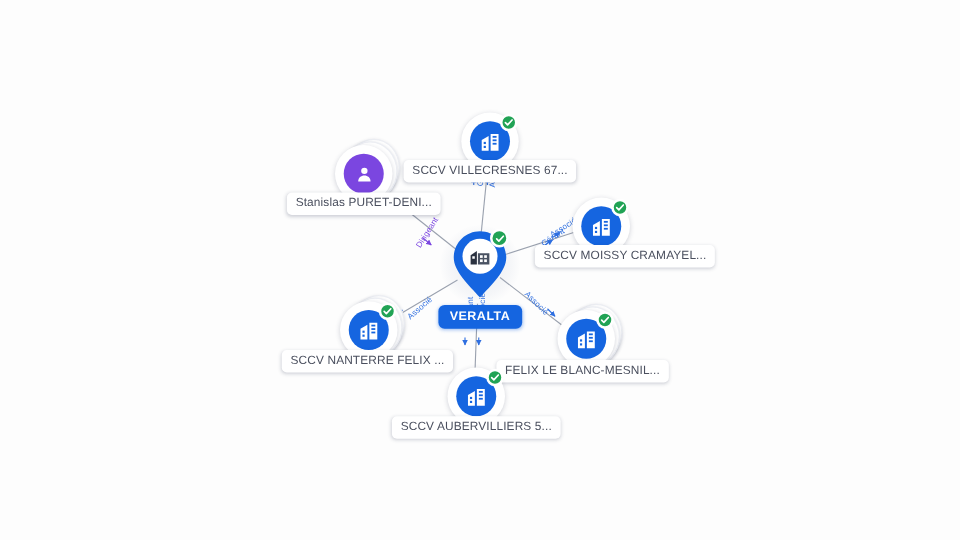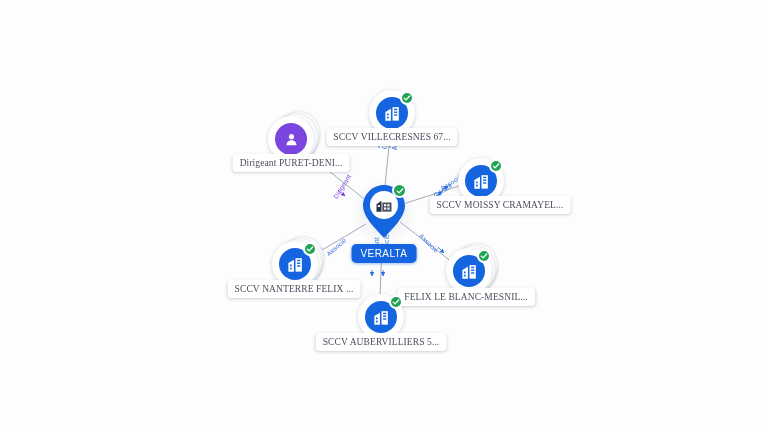--- a/index.html
+++ b/index.html
@@ -123,32 +123,31 @@
     transform: translateX(-50%);
     white-space: nowrap;
     background: #ffffff;
     color: #4a4f5e;
     font-size: 9.5px;
     letter-spacing: .1px;
     padding: 4px 7px 4px 7px;
     border-radius: 4px;
     box-shadow: 0 1px 3px rgba(40,50,80,0.22);
     line-height: 1.1;
-    font-family: Liberation Serif, serif;
   }
   .node-label.person { color: #4a4f5e; }
 
   .center-chip {
     position: absolute;
     transform: translateX(-50%);
     white-space: nowrap;
     background: #1565e0;
     color: #ffffff;
     font-size: 10px;
-    font-weight: 400;
+    font-weight: 700;
     letter-spacing: .4px;
     padding: 4px 9px;
     border-radius: 5px;
     box-shadow: 0 1px 3px rgba(21,101,224,0.40);
   }
 
   
   .edge-label {
     position: absolute;
     white-space: nowrap;
@@ -329,21 +328,21 @@
           <div class="stack-card" style="left: 6px; top: -3px; width: 42px; height: 46px;"></div>
           <div class="halo"></div>
           <div class="disc person">
             <svg width="17" height="17" viewBox="0 0 24 24" fill="#ffffff">
               <circle cx="12" cy="8" r="3.6"></circle>
               <path d="M5 20 C5 15.6 8.2 13.2 12 13.2 C15.8 13.2 19 15.6 19 20 Z"></path>
             </svg>
           </div>
         </div>
       </div>
-      <div class="node-label person" style="left: 291px; top: 154px;">Dirigeant PURET-DENI...</div>
+      <div class="node-label person" style="left: 291px; top: 154px;">Stanislas PURET-DENI...</div>
     </div>
 
   <div class="node" style="left:384px; top:212px;">
     <div class="pin-wrap">
       <div class="pin-glow"></div>
       <svg class="pin-shape" width="44" height="56" viewBox="0 0 44 56">
         <path d="M22 1 C10.4 1 1 10.4 1 22 C1 33 13 44 22 54 C31 44 43 33 43 22 C43 10.4 33.6 1 22 1 Z" fill="#1565e0"></path>
         <circle cx="22" cy="21" r="14" fill="#ffffff"></circle>
       </svg>
       <div class="pin-inner-icon">

